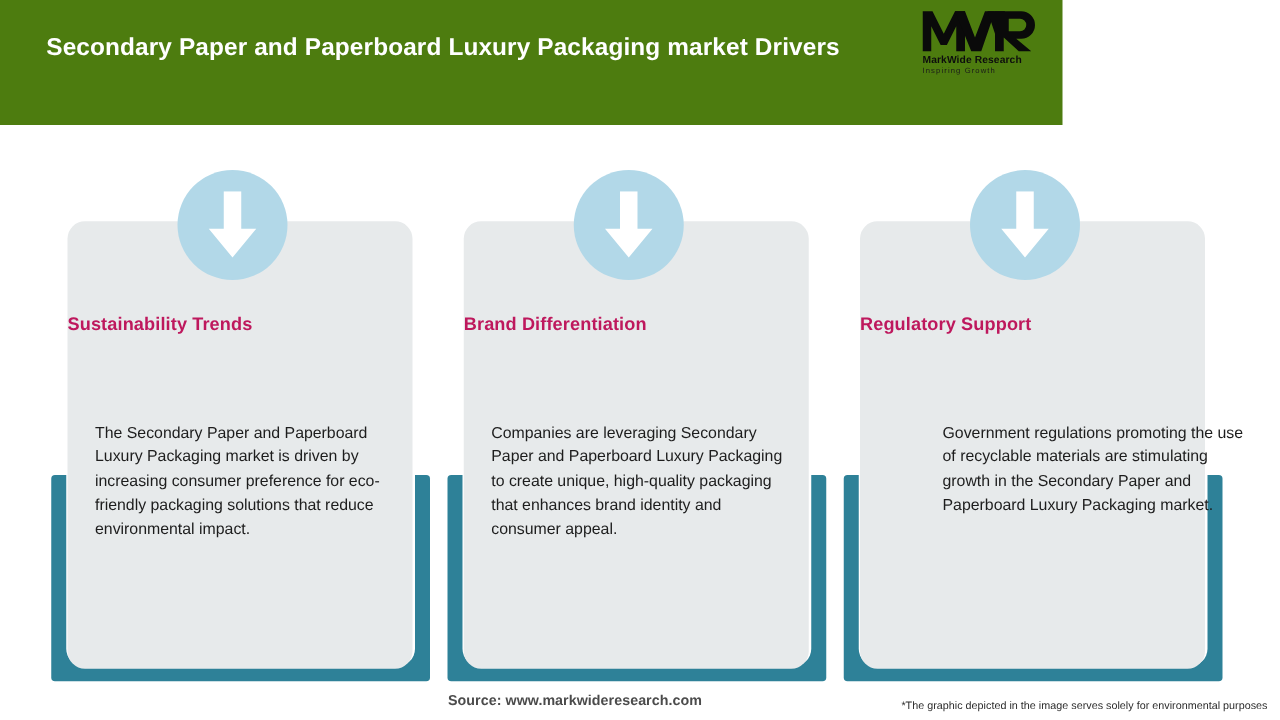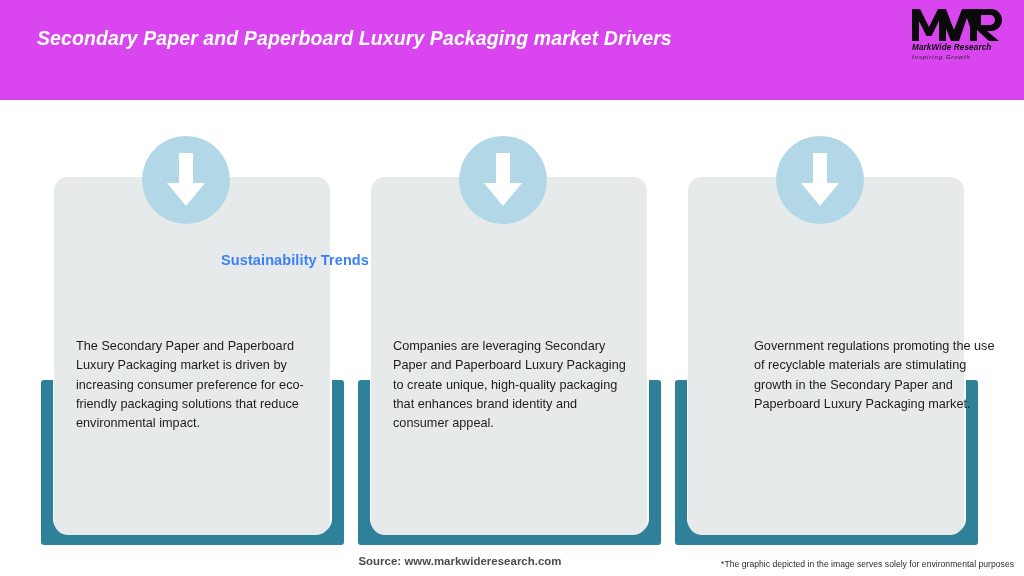--- a/index.html
+++ b/index.html
@@ -13,24 +13,23 @@
     font-family: "Liberation Sans", sans-serif;
     overflow: hidden;
     position: relative;
   }
 
   
   .header-bar {
     position: absolute;
     left: 0;
     top: 0;
-    width: 1024px;
+    width: 850px;
     height: 100px;
-    background: #d946ef;
-    font-style: italic;
+    background: #4d7c0f;
   }
   .header-title {
     position: absolute;
     left: 37px;
     top: 27px;
     font-size: 19.5px;
     font-weight: bold;
     color: #ffffff;
     letter-spacing: 0.1px;
     white-space: nowrap;
@@ -132,26 +131,25 @@
     position: absolute;
     left: 24px;
     top: 17px;
   }
 
   .card-title {
     position: absolute;
     left: 16px;
     top: 152px;
     width: 276px;
-    text-align: right;
+    text-align: left;
     font-size: 14.5px;
     font-weight: bold;
-    color: #3b82f6;
+    color: #be185d;
     letter-spacing: 0.1px;
-    padding-left: 39px;
   }
 
   .card-body {
     position: absolute;
     left: 38px;
     top: 237px;
     width: 242px;
     font-size: 12.7px;
     line-height: 19.3px;
     color: #1d1d1d;
@@ -225,32 +223,34 @@
   <div class="card-slot s2">
     <div class="bracket">
       <div class="bracket-inner"></div>
     </div>
     <div class="panel"></div>
     <div class="badge">
       <svg width="40" height="54" viewBox="0 0 40 54" xmlns="http://www.w3.org/2000/svg">
         <polygon points="13,0 27,0 27,30 39,30 20,53 1,30 13,30" fill="#ffffff"></polygon>
       </svg>
     </div>
+    <div class="card-title">Brand Differentiation</div>
     <div class="card-body">Companies are leveraging Secondary Paper and Paperboard Luxury Packaging to create unique, high-quality packaging that enhances brand identity and consumer appeal.</div>
   </div>
 
   <div class="card-slot s3">
     <div class="bracket">
       <div class="bracket-inner"></div>
     </div>
     <div class="panel"></div>
     <div class="badge">
       <svg width="40" height="54" viewBox="0 0 40 54" xmlns="http://www.w3.org/2000/svg">
         <polygon points="13,0 27,0 27,30 39,30 20,53 1,30 13,30" fill="#ffffff"></polygon>
       </svg>
     </div>
+    <div class="card-title">Regulatory Support</div>
     <div class="card-body">Government regulations promoting the use of recyclable materials are stimulating growth in the Secondary Paper and Paperboard Luxury Packaging market.</div>
   </div>
 
 </div>
 
 <div class="footer-source">Source: www.markwideresearch.com</div>
 <div class="footer-note">*The graphic depicted in the image serves solely for environmental purposes</div>
 
 </body></html>

